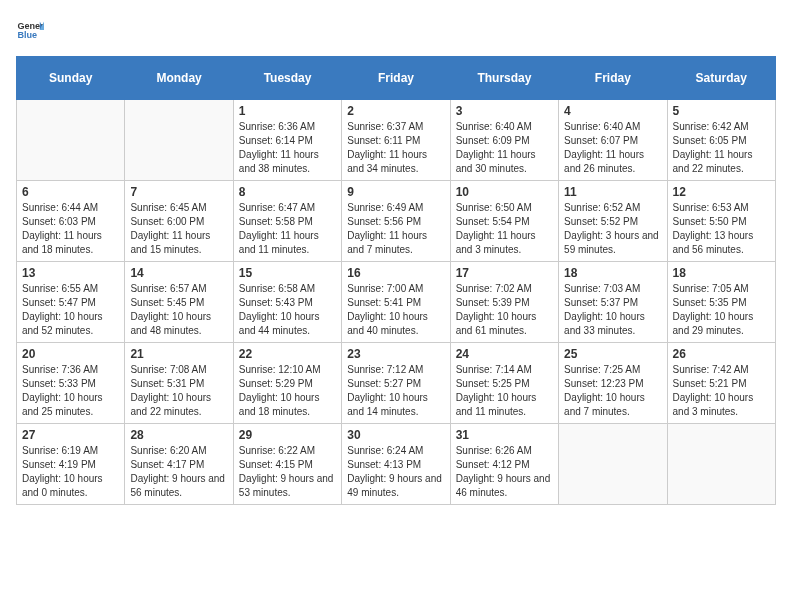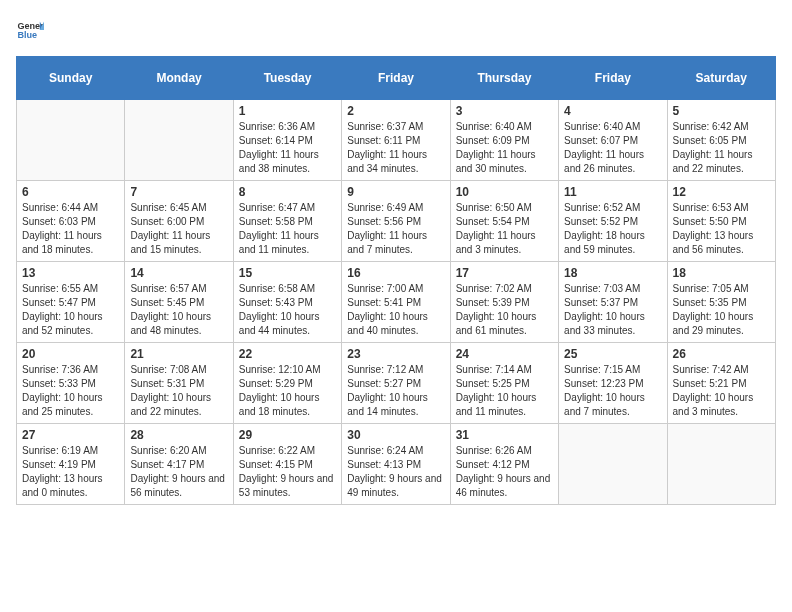--- a/index.html
+++ b/index.html
@@ -191,21 +191,21 @@
           <span>Sunrise: 6:50 AM</span><br>
           <span>Sunset: 5:54 PM</span><br>
           <span>Daylight: 11 hours and 3 minutes.</span>
         </div>
         </td>
         <td>
           <span class="day-number">11</span>
         <div class="day-info">
           <span>Sunrise: 6:52 AM</span><br>
           <span>Sunset: 5:52 PM</span><br>
-          <span>Daylight: 18 hours and 59 minutes.</span>
+          <span>Daylight: 3 hours and 59 minutes.</span>
         </div>
         </td>
         <td>
           <span class="day-number">12</span>
         <div class="day-info">
           <span>Sunrise: 6:53 AM</span><br>
           <span>Sunset: 5:50 PM</span><br>
           <span>Daylight: 13 hours and 56 minutes.</span>
         </div>
         </td>
@@ -305,41 +305,41 @@
           <span class="day-number">24</span>
         <div class="day-info">
           <span>Sunrise: 7:14 AM</span><br>
           <span>Sunset: 5:25 PM</span><br>
           <span>Daylight: 10 hours and 11 minutes.</span>
         </div>
         </td>
         <td>
           <span class="day-number">25</span>
         <div class="day-info">
-          <span>Sunrise: 7:15 AM</span><br>
+          <span>Sunrise: 7:25 AM</span><br>
           <span>Sunset: 12:23 PM</span><br>
           <span>Daylight: 10 hours and 7 minutes.</span>
         </div>
         </td>
         <td>
           <span class="day-number">26</span>
         <div class="day-info">
           <span>Sunrise: 7:42 AM</span><br>
           <span>Sunset: 5:21 PM</span><br>
           <span>Daylight: 10 hours and 3 minutes.</span>
         </div>
         </td>
       </tr>
       <tr>
         <td>
           <span class="day-number">27</span>
         <div class="day-info">
           <span>Sunrise: 6:19 AM</span><br>
           <span>Sunset: 4:19 PM</span><br>
-          <span>Daylight: 13 hours and 0 minutes.</span>
+          <span>Daylight: 10 hours and 0 minutes.</span>
         </div>
         </td>
         <td>
           <span class="day-number">28</span>
         <div class="day-info">
           <span>Sunrise: 6:20 AM</span><br>
           <span>Sunset: 4:17 PM</span><br>
           <span>Daylight: 9 hours and 56 minutes.</span>
         </div>
         </td>

